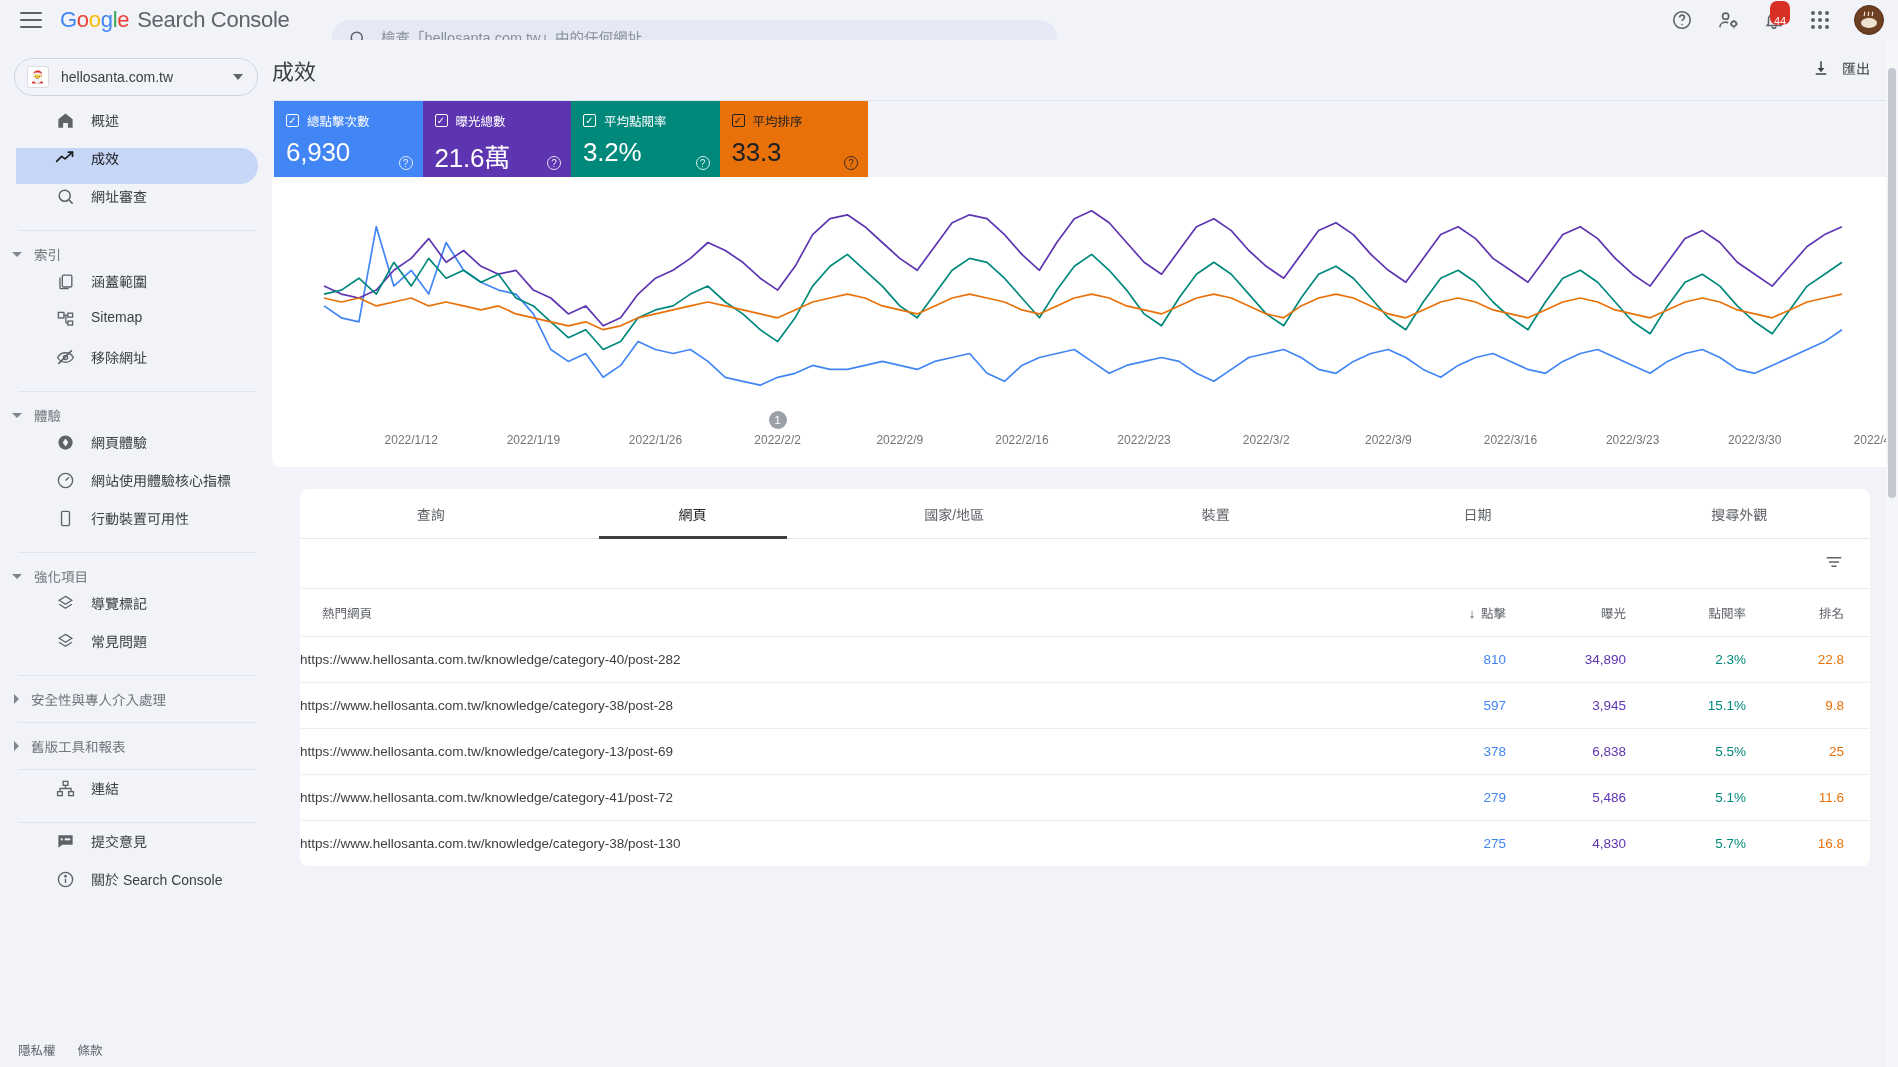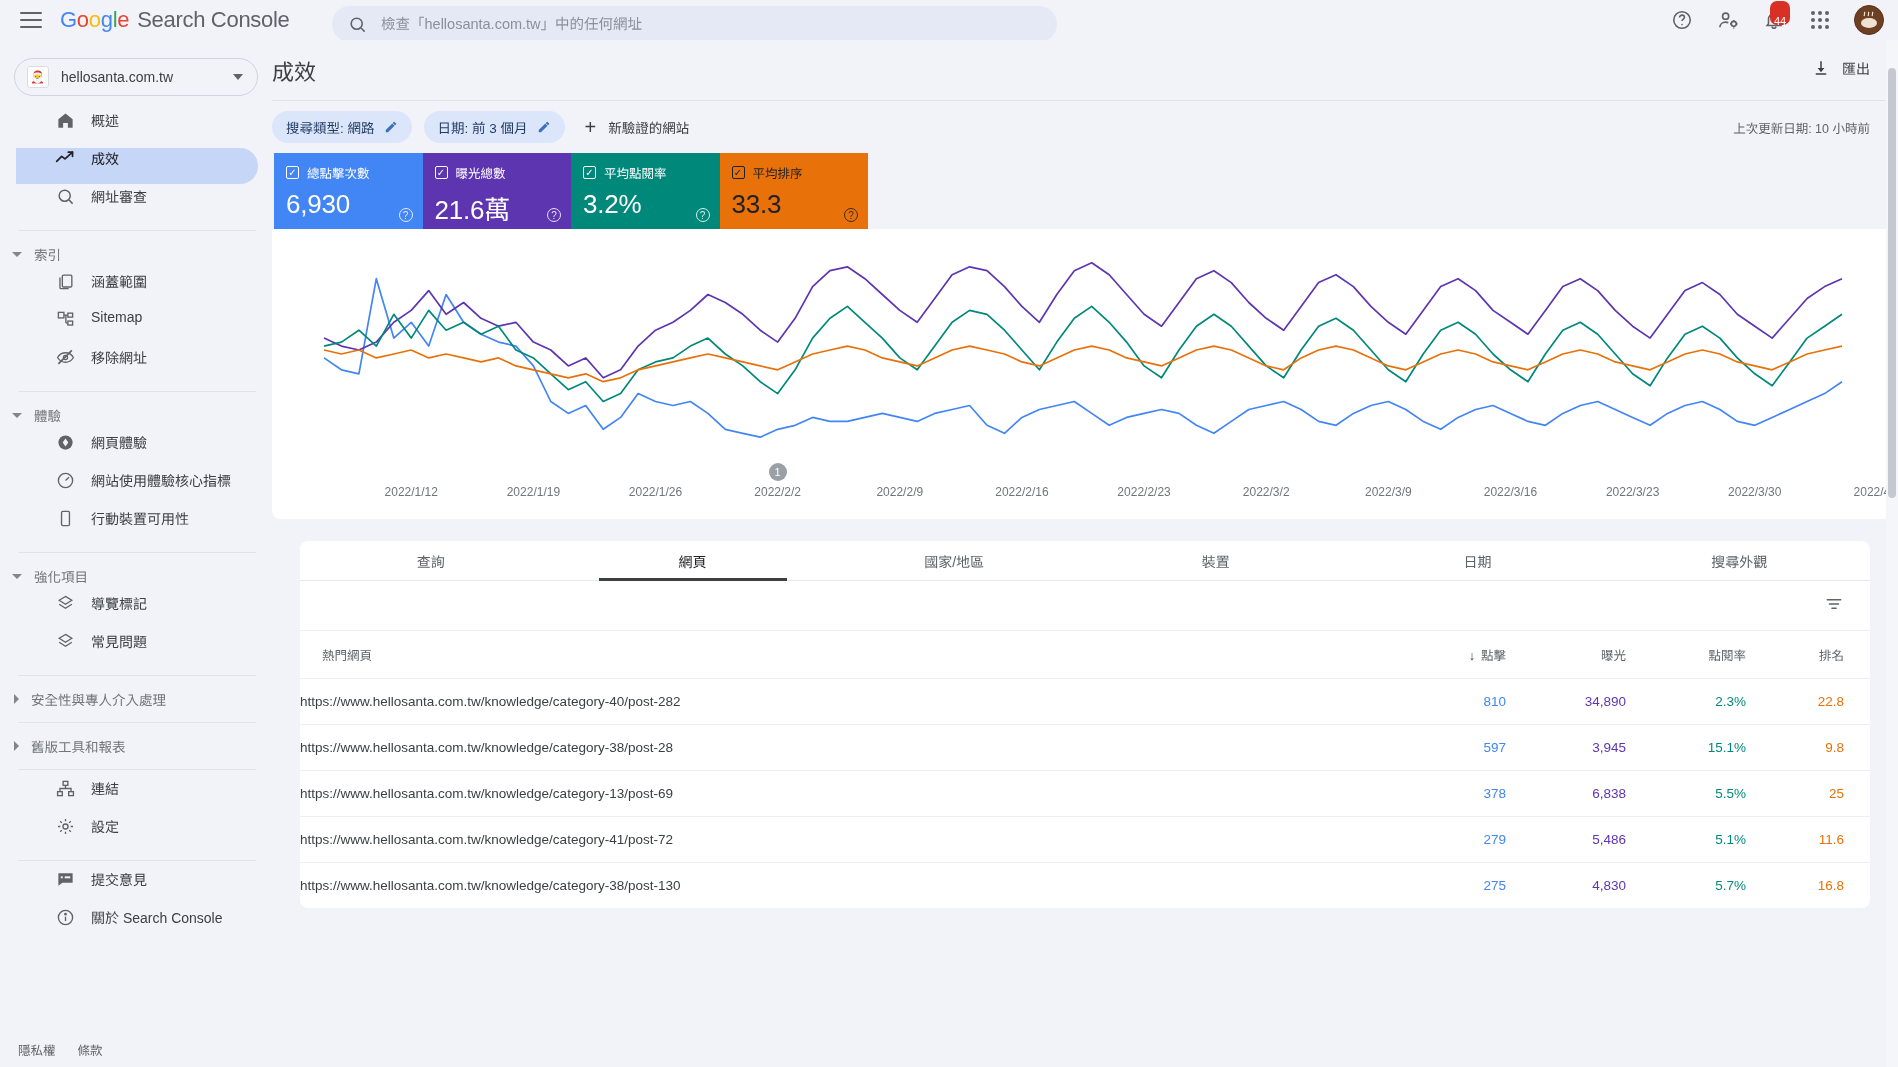--- a/index.html
+++ b/index.html
@@ -20,21 +20,21 @@
   }
   .hamburger { width: 22px; height: 16px; margin-left: 20px; margin-right: 18px;
                display: flex; flex-direction: column; justify-content: space-between; cursor: pointer; }
   .hamburger span { display: block; height: 2px; background: #5f6368; border-radius: 1px; }
   .brand { font-size: 22px; letter-spacing: -0.3px; white-space: nowrap; display: flex; align-items: center; }
   .brand .g1 { color: #4285F4; } .brand .g2 { color: #EA4335; } .brand .g3 { color: #FBBC05; }
   .brand .g4 { color: #4285F4; } .brand .g5 { color: #34A853; } .brand .g6 { color: #EA4335; }
   .brand .prod { color: #5f6368; margin-left: 8px; font-size: 22px; }
 
   .searchwrap {
-    position: absolute; left: 332px; top: 6px; width: 725px; height: 36px;
+    position: absolute; left: 332px; top: 20px; width: 725px; height: 36px;
     background: #e4e9f5; border-radius: 18px; display: flex; align-items: center; padding: 0 16px;
   }
   .searchwrap svg { flex: 0 0 auto; }
   .searchinput {
     border: none; outline: none; background: transparent; margin-left: 14px;
     font-size: 14.5px; color: #3c4043; width: 640px;
     font-family: "Liberation Sans", "DejaVu Sans", sans-serif;
   }
   .searchinput::placeholder { color: #8a8f98; }
 
@@ -132,21 +132,21 @@
   .chartsvg { display: block; }
   .xaxis { position: absolute; left: 0; right: 0; bottom: 16px; height: 18px; }
   .xlab { position: absolute; font-size: 12px; color: #70757a; transform: translateX(-50%); white-space: nowrap; }
   .annotdot {
     position: absolute; width: 18px; height: 18px; border-radius: 50%; background: #9aa0a6; color: #fff;
     font-size: 11px; display: flex; align-items: center; justify-content: center; transform: translateX(-50%); cursor: pointer;
   }
 
   
   .tabsblock { background: #fff; border-radius: 8px; margin: 22px 28px 0 28px; }
-  .tabs { display: flex; height: 40px; border-bottom: 1px solid #e5e7eb; }
+  .tabs { display: flex; height: 50px; border-bottom: 1px solid #e5e7eb; }
   .tab { flex: 1; display: flex; align-items: center; justify-content: center; font-size: 14px; color: #5f6368; cursor: pointer; position: relative; }
   .tab.active { color: #202124; }
   .tab.active::after { content: ""; position: absolute; bottom: -1px; left: 50%; transform: translateX(-50%); width: 188px; height: 3px; background: #3c4043; }
 
   .filterrow { height: 50px; display: flex; align-items: center; justify-content: flex-end; padding-right: 26px; border-bottom: 1px solid #eceef2; }
   .filtericon { cursor: pointer; color: #5f6368; }
 
   table.gsc { width: 100%; border-collapse: collapse; }
   table.gsc th {
     font-weight: 400; font-size: 12.5px; color: #5f6368; padding: 14px 0 14px 0; text-align: right; white-space: nowrap;
@@ -403,29 +403,20 @@
         <svg width="19" height="19" viewBox="0 0 24 24" fill="none" stroke="currentColor" stroke-width="1.7">
           <rect x="9" y="3" width="6" height="5"></rect>
             <rect x="2" y="16" width="6" height="5"></rect>
           <rect x="16" y="16" width="6" height="5"></rect>
             <path d="M12 8v4M5 16v-4h14v4"></path>
         </svg>
       </span>
       <span class="nl">連結</span>
     </div>
 
-    <div class="navitem">
-      <span class="ni">
-        <svg width="19" height="19" viewBox="0 0 24 24" fill="none" stroke="currentColor" stroke-width="1.7">
-          <circle cx="12" cy="12" r="3.2"></circle>
-          <path d="M12 2.5v3M12 18.5v3M21.5 12h-3M5.5 12h-3M18.7 5.3l-2.1 2.1M7.4 16.6l-2.1 2.1M18.7 18.7l-2.1-2.1M7.4 7.4L5.3 5.3"></path>
-        </svg>
-      </span>
-      <span class="nl">設定</span>
-    </div>
 
     <div class="navsep"></div>
 
     <div class="navitem">
       <span class="ni">
         <svg width="19" height="19" viewBox="0 0 24 24" fill="currentColor">
           <path d="M3 4h18v12H8l-5 4z"></path>
             <rect x="6" y="8" width="2.5" height="2.5" fill="#f1f3f9"></rect>
           <rect x="11" y="8" width="7" height="2.5" fill="#f1f3f9"></rect>
         </svg>
@@ -457,39 +448,20 @@
       <div class="exportbtn">
         <svg width="18" height="18" viewBox="0 0 24 24" fill="currentColor">
           <path d="M11 3h2v9h3.5L12 17.5 7.5 12H11V3z"></path>
             <rect x="5" y="19" width="14" height="2"></rect>
         </svg>
         <span>匯出</span>
       </div>
     </div>
     <div class="headrule"></div>
 
-    <div class="filterbar">
-      <div class="chip">
-        <span>搜尋類型: 網路</span>
-        <svg class="pencil" width="14" height="14" viewBox="0 0 24 24" fill="currentColor">
-          <path d="M3 17.2V21h3.8L18 9.8 14.2 6 3 17.2zM20.7 7.3a1 1 0 0 0 0-1.4l-2.6-2.6a1 1 0 0 0-1.4 0l-1.8 1.8L18.9 9.1l1.8-1.8z"></path>
-        </svg>
-      </div>
-      <div class="chip">
-        <span>日期: 前 3 個月</span>
-        <svg class="pencil" width="14" height="14" viewBox="0 0 24 24" fill="currentColor">
-          <path d="M3 17.2V21h3.8L18 9.8 14.2 6 3 17.2zM20.7 7.3a1 1 0 0 0 0-1.4l-2.6-2.6a1 1 0 0 0-1.4 0l-1.8 1.8L18.9 9.1l1.8-1.8z"></path>
-        </svg>
-      </div>
-      <div class="addchip">
-        <span class="plus">+</span>
-        <span>新驗證的網站</span>
-      </div>
-      <div class="updated">上次更新日期: 10 小時前</div>
-    </div>
 
     <div class="cards">
       <div class="card c1">
         <div class="lbl">
             <span class="chk">✓</span>
           <span>總點擊次數</span>
           </div>
         <div class="val">6,930</div>
         <span class="qm">?</span>
       </div>

